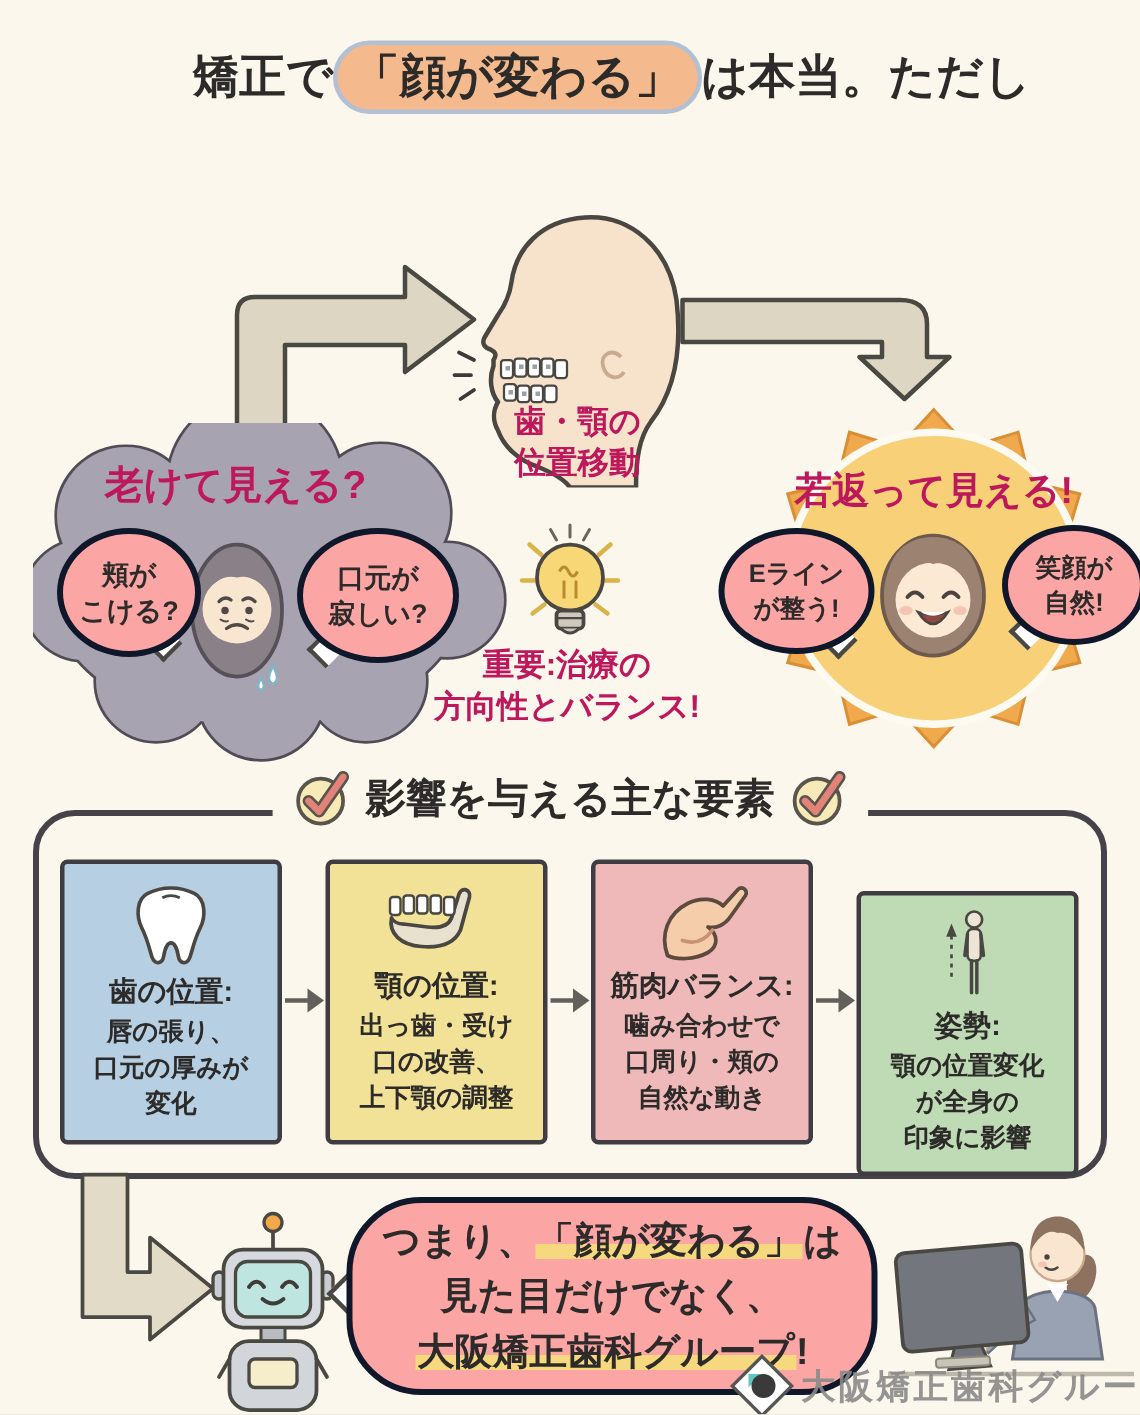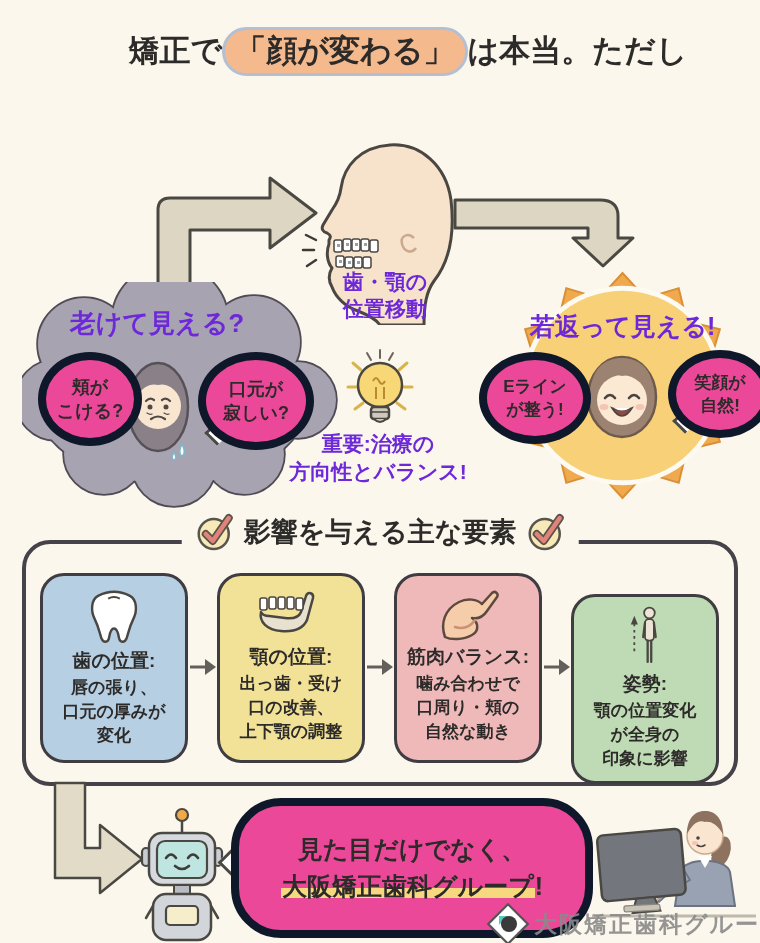--- a/index.html
+++ b/index.html
@@ -3,45 +3,45 @@
 <meta charset="utf-8">
 <style>
   html,body{margin:0;padding:0;background:#e8e4da;}
   .canvas{
     position:relative;width:760px;height:943px;margin:0 auto;
     background:#fbf7ed;overflow:hidden;
     font-family:"Liberation Sans","DejaVu Sans",sans-serif;
     color:#2d2b29;
   }
   .abs{position:absolute;}
-  .jp{font-weight:800;color:#6d28d9;}
+  .jp{font-weight:800;color:#be185d;}
   .center{text-align:center;}
   .preline{white-space:pre-line;}
   .nowrap{white-space:nowrap;}
 
   
   .t-line{width:760px;display:flex;align-items:center;justify-content:center;
           font-size:31px;font-weight:800;white-space:nowrap;letter-spacing:0px;margin-left:28px;}
   .pill{display:inline-block;padding:2px 10px;border-radius:40px;line-height:1.25;}
   .pill-peach{background:#f4ba8e;border:3px solid #b3bfd2;}
   .pill-yellow{background:#f7e18c;border:3px solid #eec35a;}
 
   
-  .bubble{background:#ec4899;border:8px solid #0f172a;display:flex;align-items:center;
+  .bubble{background:#fca5a5;border:4px solid #0f172a;display:flex;align-items:center;
           justify-content:center;text-align:center;font-weight:800;white-space:pre-line;
           z-index:6;}
   .bubble.round{border-radius:50%;}
   .tail{position:absolute;width:15px;height:15px;background:#fff;transform:rotate(45deg);z-index:5;}
 
   
   .frame{border:4px solid #45424a;border-radius:28px;background:transparent;}
   .factors-heading{display:flex;align-items:center;gap:8px;background:#fbf7ed;
                    padding:0 12px;z-index:3;}
   .factors-heading .txt{font-size:27px;font-weight:800;white-space:nowrap;}
-  .fbox{border:3px solid #3f3d42;border-radius:24px;box-sizing:border-box;
+  .fbox{border:3px solid #3f3d42;border-radius:5px;box-sizing:border-box;
         display:flex;flex-direction:column;align-items:center;padding-top:8px;z-index:2;}
   .fbox .ftitle{font-size:19px;font-weight:800;margin-top:2px;white-space:nowrap;}
   .fbox .fdesc{font-size:17px;line-height:24px;font-weight:700;white-space:pre-line;
                text-align:center;margin-top:2px;}
 
   .marker{background:linear-gradient(transparent 58%, #f6d97e 58%, #f6d97e 94%, transparent 94%);
           padding:0 1px;}
   .concl-line{font-size:25px;line-height:37px;font-weight:800;white-space:nowrap;text-align:center;}
 
   .brand-text{font-size:23px;font-weight:700;color:#8a8a8a;letter-spacing:2px;
@@ -309,20 +309,23 @@
     </g>
     <rect x="38" y="79" width="16" height="9" fill="#b8bcc2" stroke="#4a4842" stroke-width="2"></rect>
     <rect x="17" y="88" width="58" height="46" rx="13" fill="#d2d6da" stroke="#4a4842" stroke-width="2.5"></rect>
     <rect x="30" y="100" width="32" height="19" rx="4" fill="#f6eecb" stroke="#4a4842" stroke-width="2.2"></rect>
     <line x1="10" y1="112" x2="17" y2="100" stroke="#4a4842" stroke-width="2.5" stroke-linecap="round"></line>
     <line x1="82" y1="112" x2="75" y2="100" stroke="#4a4842" stroke-width="2.5" stroke-linecap="round"></line>
   </svg>
 
   <div class="tail" style="left:222px;top:852px;width:18px;height:18px;border-left:3px solid #4a4842;border-bottom:3px solid #4a4842;"></div>
   <div class="bubble abs" style="left:231px;top:798px;width:346px;height:124px;border-radius:50px;flex-direction:column;z-index:6;">
+    <div class="concl-line">
+      <span>つまり、</span><span class="marker">「顔が変わる」</span><span>は</span>
+    </div>
     <div class="concl-line">見た目だけでなく、</div>
     <div class="concl-line">
       <span class="marker">大阪矯正歯科グループ</span><span>!</span>
     </div>
   </div>
 
   <svg class="abs" style="left:588px;top:792px;" width="172" height="151" viewBox="0 0 172 151">
     <ellipse cx="133" cy="60" rx="9" ry="16" fill="#8d7260" transform="rotate(18 133 60)"></ellipse>
     <circle cx="117" cy="44" r="18" fill="#fae6d0" stroke="#caa98c" stroke-width="1.5"></circle>
     <path d="M99,42 C99,26 107,19 117,19 C127,19 135,26 135,42 C128,31 122,29 117,30 C110,27 104,33 99,42 Z" fill="#8d7260"></path>

